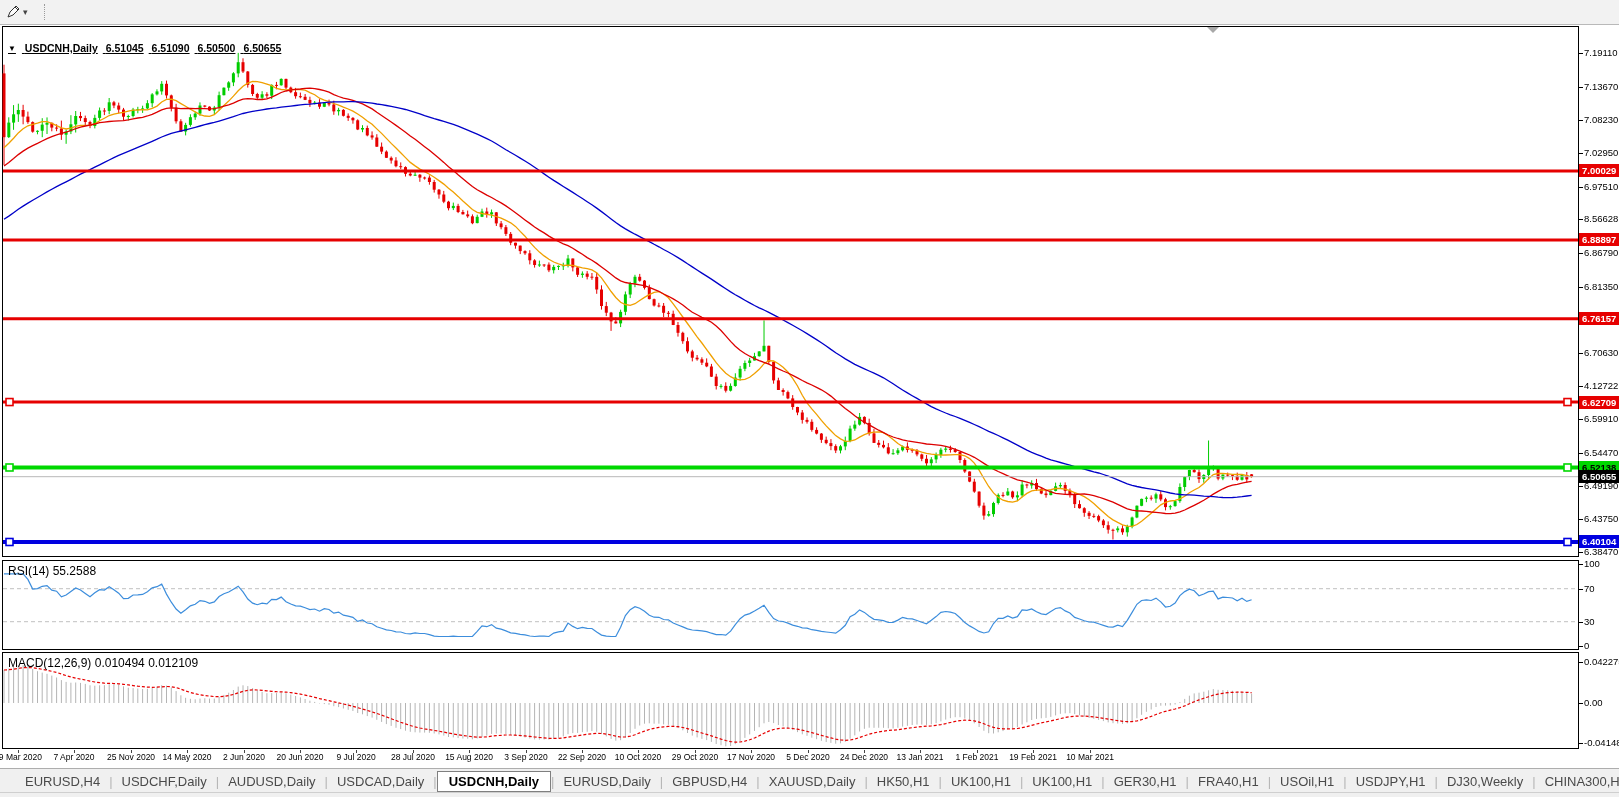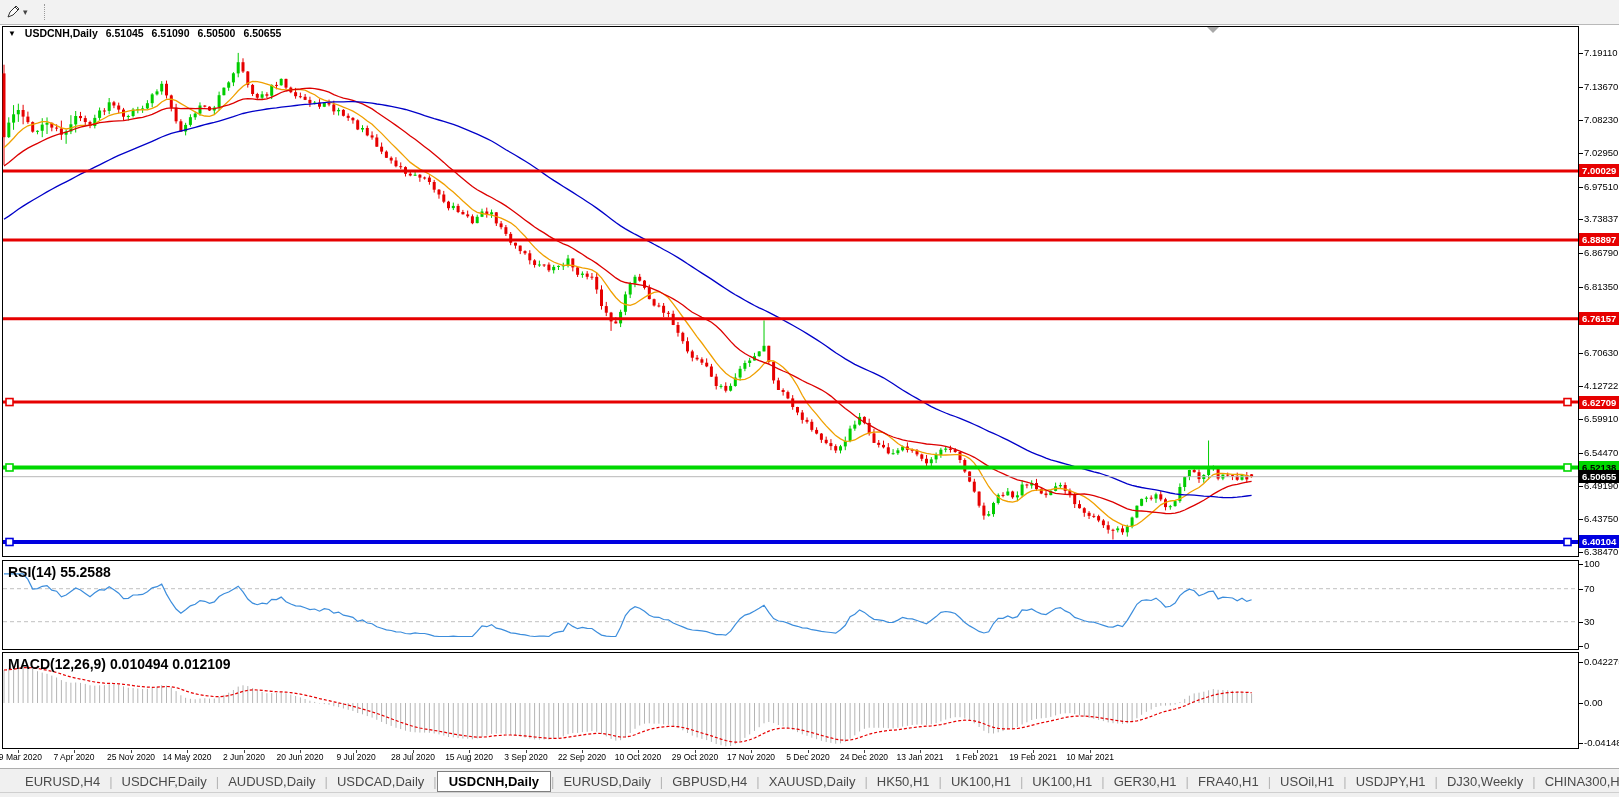--- a/index.html
+++ b/index.html
@@ -9,22 +9,22 @@
   .toolbar{position:absolute;left:0;top:0;width:1619px;height:24px;background:#f2f2f2;
            border-bottom:1px solid #b9b9b9;display:flex;align-items:center;}
   .tool-group{display:flex;align-items:center;padding:0 6px;height:100%;}
   .caret{font-size:9px;color:#444;margin-left:3px;}
   .grip{width:1px;height:16px;border-left:1px dotted #9a9a9a;margin:0 6px 0 10px;}
   .tf-btn{min-width:24px;text-align:center;font-size:11px;font-weight:bold;color:#3c3c3c;
           padding:3px 5px;margin:0 1px;border:1px solid transparent;cursor:default;}
   .tf-btn.active{background:#fbfbfb;border:1px solid #a9a9a9;color:#111;}
   
   .panel-svg{position:absolute;left:2px;}
-  .panel-label{position:absolute;font-size:14px;color:#000;white-space:nowrap;z-index:5;font-weight:bold;}
-  .chart-title{position:absolute;left:8px;top:27px;font-size:10.5px;font-weight:bold;color:#000;z-index:5;white-space:nowrap;}
+  .panel-label{position:absolute;font-size:12px;color:#000;white-space:nowrap;z-index:5;}
+  .chart-title{position:absolute;left:8px;top:42px;font-size:10.5px;font-weight:bold;color:#000;z-index:5;white-space:nowrap;text-decoration:underline;}
   .chart-title .marker{font-size:8px;margin-right:6px;position:relative;top:-1px;}
   .chart-title span{margin-right:5px;}
   
   #axis-layer{position:absolute;left:0;top:0;width:1286px;height:797px;pointer-events:none;z-index:6;}
   .ax-lab{position:absolute;left:1584px;font-size:9.5px;color:#000;white-space:nowrap;}
   .ax-tick{position:absolute;left:1579px;width:4px;height:1px;background:#000;}
   .line-lab{position:absolute;left:1579px;width:40px;height:13px;line-height:13px;
             font-size:9.5px;font-weight:bold;padding-left:3px;white-space:nowrap;}
   .date-lab{position:absolute;top:752px;font-size:8.5px;color:#000;transform:translateX(-50%);white-space:nowrap;}
   .date-tick{position:absolute;top:750px;width:1px;height:3px;background:#444;}
@@ -909,21 +909,21 @@
       <div class="ax-lab" style="top:47px">7.19110</div>
       <div class="ax-tick" style="top:87px"></div>
       <div class="ax-lab" style="top:81px">7.13670</div>
       <div class="ax-tick" style="top:120px"></div>
       <div class="ax-lab" style="top:114px">7.08230</div>
       <div class="ax-tick" style="top:153px"></div>
       <div class="ax-lab" style="top:147px">7.02950</div>
       <div class="ax-tick" style="top:187px"></div>
       <div class="ax-lab" style="top:181px">6.97510</div>
       <div class="ax-tick" style="top:219px"></div>
-      <div class="ax-lab" style="top:213px">3.73837</div>
+      <div class="ax-lab" style="top:213px">8.56628</div>
       <div class="ax-tick" style="top:253px"></div>
       <div class="ax-lab" style="top:247px">6.86790</div>
       <div class="ax-tick" style="top:287px"></div>
       <div class="ax-lab" style="top:281px">6.81350</div>
       <div class="ax-tick" style="top:353px"></div>
       <div class="ax-lab" style="top:347px">6.70630</div>
       <div class="ax-tick" style="top:386px"></div>
       <div class="ax-lab" style="top:380px">4.12722</div>
       <div class="ax-tick" style="top:419px"></div>
       <div class="ax-lab" style="top:413px">6.59910</div>

